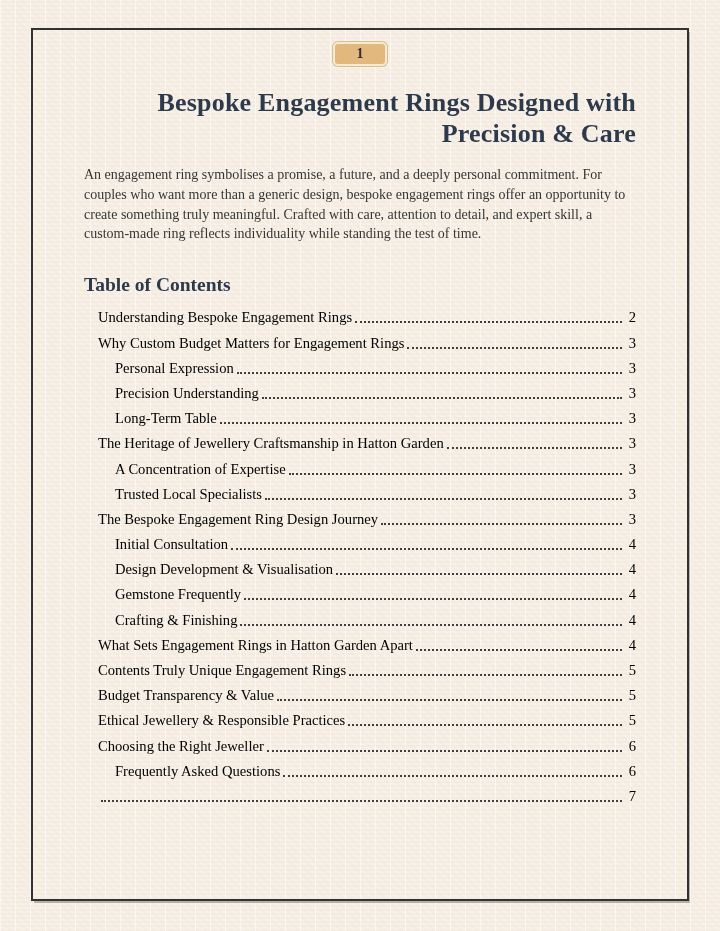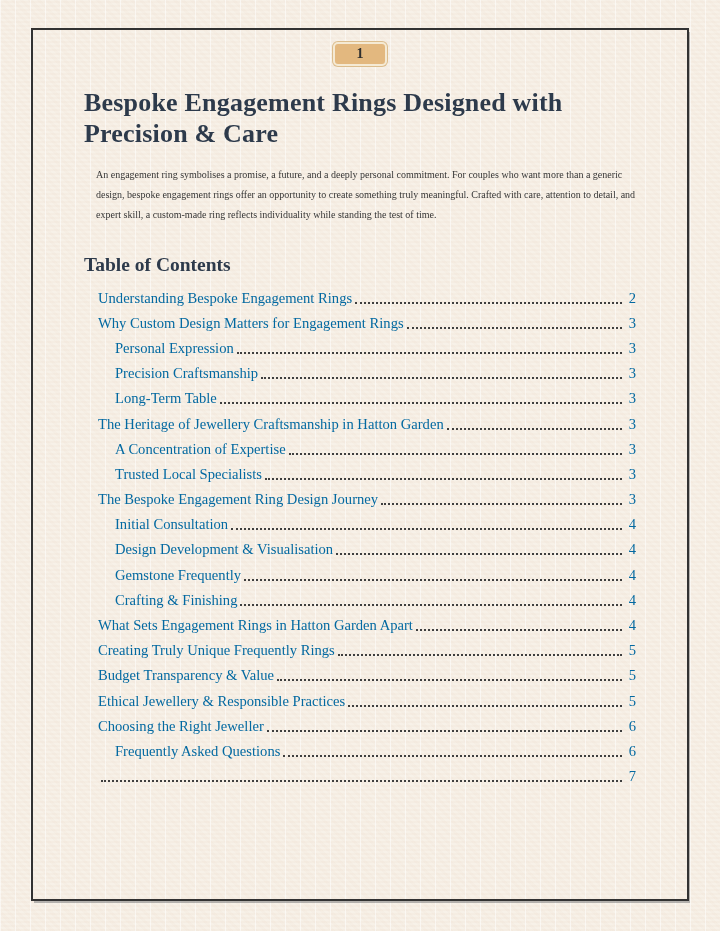--- a/index.html
+++ b/index.html
@@ -21,36 +21,36 @@
     position:absolute; inset:0; padding:0 51px;
   }
   .badge-row{ text-align:center; margin-top:12px; }
   .page-badge{
     display:inline-block; min-width:14px; padding:1px 18px 2px;
     background:#e3b87f; border:2px solid #f5ead4;
     box-shadow:0 0 0 1px #dcbd8d; border-radius:5px;
     font-weight:bold; font-size:14px; color:#2f2f2f; line-height:17px;
   }
   h1.doc-title{
-    margin:21px 0 0 0; text-align:left;
+    margin:21px 0 0 0; text-align:right;
     font-size:26px; line-height:31px; font-weight:bold; color:#2d3a4b;
     letter-spacing:.2px;
   }
   .intro{
-    margin:16px 0 0 12px;
-    font-size:10px; line-height:19.8px; color:#363636;
+    margin:16px 0 0 0;
+    font-size:14px; line-height:19.8px; color:#363636;
   }
   h2.toc-heading{
     margin:29px 0 0 0;
     font-size:19.5px; line-height:24px; font-weight:bold; color:#2d3a4b;font-family:Liberation Serif, serif;
   }
   .toc{ margin-top:5px; }
   .toc-row{
     display:flex; align-items:flex-end; height:25.2px;
-    font-size:14.6px; color:#0369a1;
+    font-size:14.6px; color:#000000;
   }
   .toc-row.lvl1{ margin-left:14px; }
   .toc-row.lvl2{ margin-left:31px; }
   .toc-label{ white-space:nowrap; line-height:19px; }
   .toc-leader{
     flex:1; height:0; margin:0 4px 4px 3px;
     border-bottom:2px dotted #3f3f3f;
   }
   .toc-page{ white-space:nowrap; line-height:19px; text-align:right; min-width:10px; }
 </style>
@@ -75,33 +75,33 @@
 
     <div class="toc">
 
       <div class="toc-row lvl1">
         <span class="toc-label">Understanding Bespoke Engagement Rings</span>
         <span class="toc-leader"></span>
         <span class="toc-page">2</span>
       </div>
 
       <div class="toc-row lvl1">
-        <span class="toc-label">Why Custom Design Matters for Engagement Rings</span>
+        <span class="toc-label">Why Custom Budget Matters for Engagement Rings</span>
         <span class="toc-leader"></span>
         <span class="toc-page">3</span>
       </div>
 
       <div class="toc-row lvl2">
         <span class="toc-label">Personal Expression</span>
         <span class="toc-leader"></span>
         <span class="toc-page">3</span>
       </div>
 
       <div class="toc-row lvl2">
-        <span class="toc-label">Precision Craftsmanship</span>
+        <span class="toc-label">Precision Understanding</span>
         <span class="toc-leader"></span>
         <span class="toc-page">3</span>
       </div>
 
       <div class="toc-row lvl2">
         <span class="toc-label">Long-Term Table</span>
         <span class="toc-leader"></span>
         <span class="toc-page">3</span>
       </div>
 
@@ -153,21 +153,21 @@
         <span class="toc-page">4</span>
       </div>
 
       <div class="toc-row lvl1">
         <span class="toc-label">What Sets Engagement Rings in Hatton Garden Apart</span>
         <span class="toc-leader"></span>
         <span class="toc-page">4</span>
       </div>
 
       <div class="toc-row lvl1">
-        <span class="toc-label">Creating Truly Unique Frequently Rings</span>
+        <span class="toc-label">Contents Truly Unique Engagement Rings</span>
         <span class="toc-leader"></span>
         <span class="toc-page">5</span>
       </div>
 
       <div class="toc-row lvl1">
         <span class="toc-label">Budget Transparency &amp; Value</span>
         <span class="toc-leader"></span>
         <span class="toc-page">5</span>
       </div>
 

